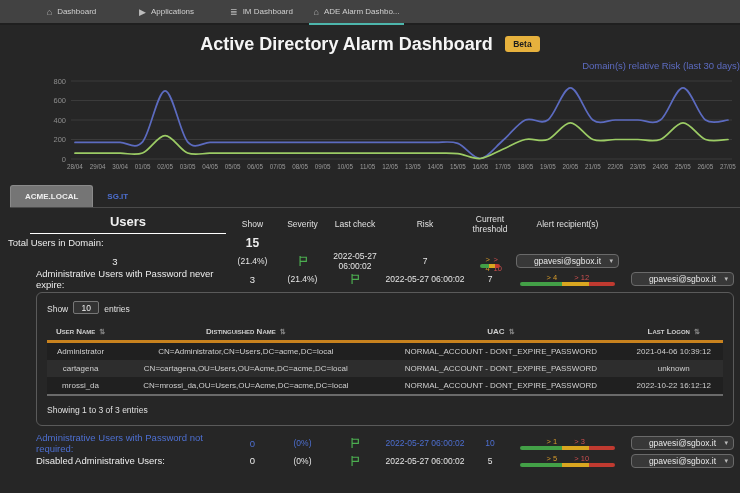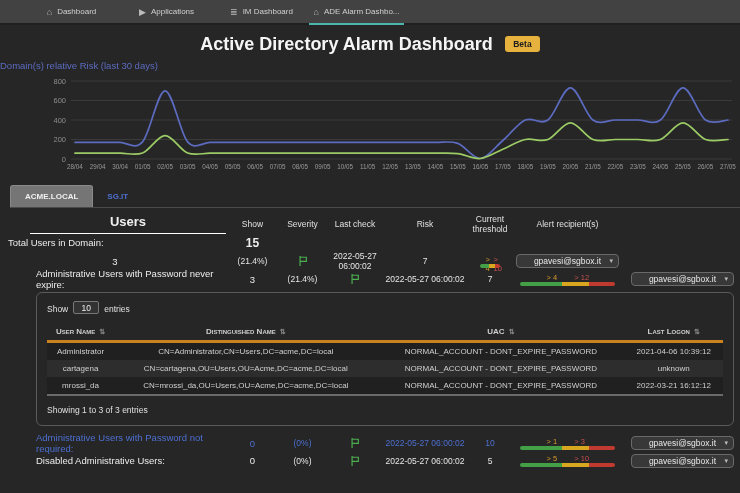--- a/index.html
+++ b/index.html
@@ -10,21 +10,21 @@
     padding-left:24px; border-bottom:2px solid #1f1f1f; }
   .nav-tab { width:95px; display:flex; align-items:center; justify-content:center;
     gap:5px; font-size:8px; color:#d0d0d0; cursor:pointer; position:relative; }
   .nav-tab .nicon { font-size:9px; color:#bdbdbd; }
   .nav-tab.active { border-bottom:2px solid #4db6ac; margin-bottom:-2px; }
   
   .page-header { text-align:center; margin-top:9px; }
   .page-title { display:inline; font-size:18px; font-weight:bold; color:#f5f5f5; }
   .beta-badge { display:inline-block; margin-left:8px; background:#e6b13d; color:#1d1d1d;
     font-size:8.5px; font-weight:bold; padding:3px 8px; border-radius:3px; vertical-align:3px; }
-  .chart-title { text-align:left; font-size:9.5px; color:#5c6bc0; margin-top:5px; }
+  .chart-title { text-align:right; font-size:9.5px; color:#5c6bc0; margin-top:5px; }
   
   #chart-wrap { margin-top:2px; }
   
   .domain-tabs { display:flex; align-items:flex-end; margin:6px 0 0 10px;
     border-bottom:1px solid #4a4a4a; height:25px; }
   .dtab { font-size:8px; font-weight:bold; padding:6px 14px; cursor:pointer;
     border-radius:3px 3px 0 0; }
   .dtab.active { background:#757575; color:#f0f0f0; border:1px solid #8a8a8a; border-bottom:none; }
   .dtab.inactive { color:#4d6fd1; }
   
@@ -260,21 +260,21 @@
         <tr class="even">
           <td>cartagena</td>
           <td>CN=cartagena,OU=Users,OU=Acme,DC=acme,DC=local</td>
           <td>NORMAL_ACCOUNT - DONT_EXPIRE_PASSWORD</td>
           <td>unknown</td>
         </tr>
         <tr class="odd">
           <td>mrossi_da</td>
           <td>CN=mrossi_da,OU=Users,OU=Acme,DC=acme,DC=local</td>
           <td>NORMAL_ACCOUNT - DONT_EXPIRE_PASSWORD</td>
-          <td>2022-03-21 16:12:12</td>
+          <td>2022-10-22 16:12:12</td>
         </tr>
       </tbody>
   </table>
   <div class="dt-footer">Showing 1 to 3 of 3 entries</div>
 </div>
 
 <div id="usersBottom" class="bottom-rows">
     <div class="u-grid u-row linkrow">
       <div class="lbl ind2">Administrative Users with Password not required:</div>
       <div class="num">0</div>

